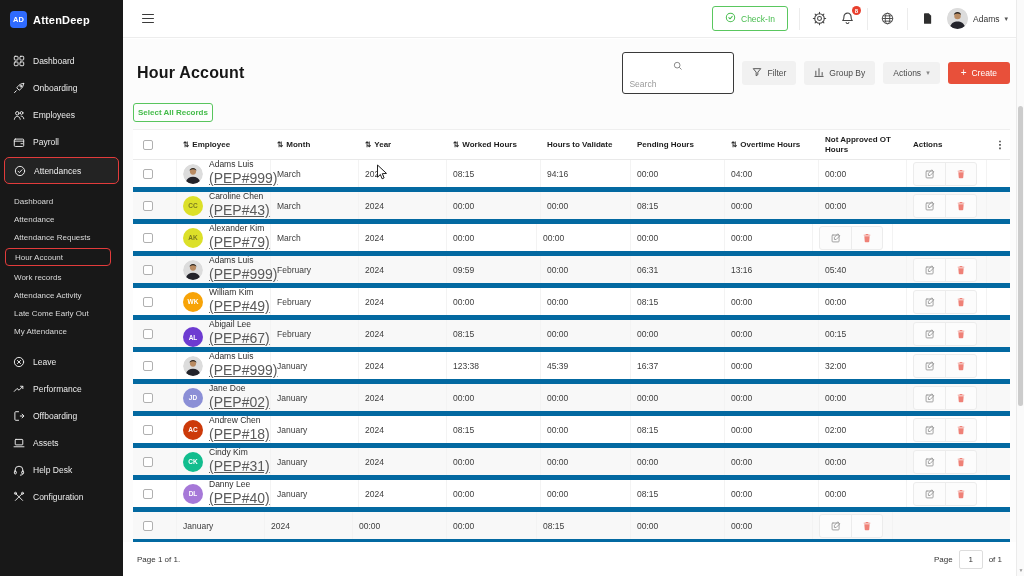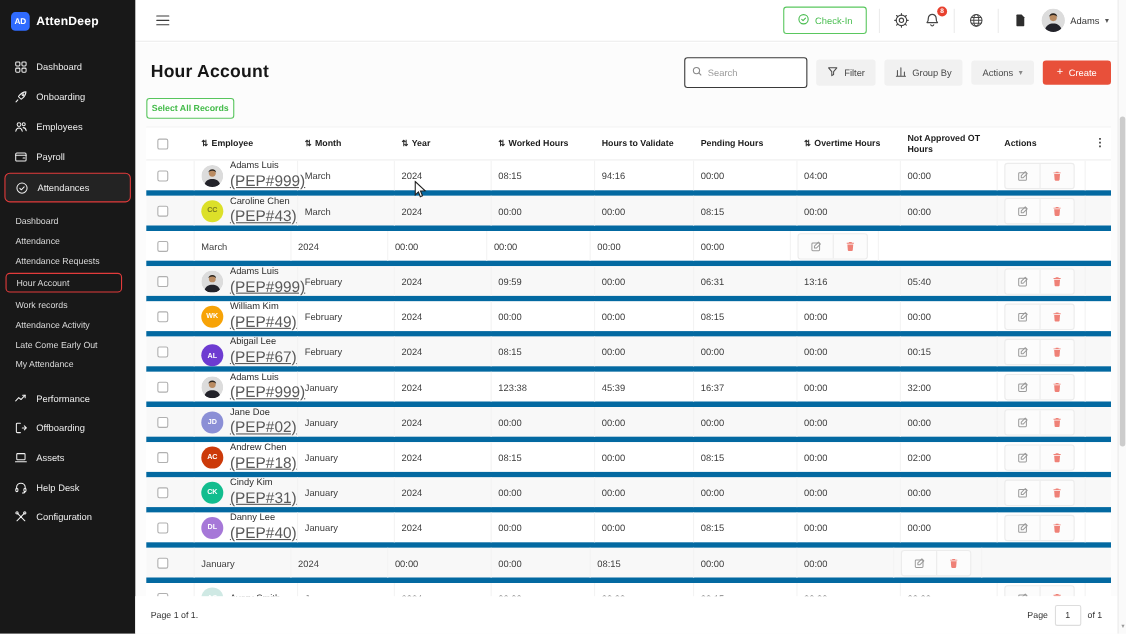--- a/index.html
+++ b/index.html
@@ -33,21 +33,21 @@
   .user-chip{display:flex;align-items:center;gap:5px;cursor:pointer;}
   .avatar-sm{width:21px;height:21px;border-radius:50%;overflow:hidden;background:#ddd;flex:none;}
   .user-name{font-size:8.5px;color:#333;}
   .caret{font-size:7px;color:#555;}
   
   .main{position:absolute;left:123px;right:0;top:39px;bottom:0;background:#fcfcfc;}
   .title-row{display:flex;align-items:center;justify-content:space-between;padding:13px 14px 7px;}
   .page-title{font-size:16px;font-weight:bold;color:#161616;letter-spacing:.2px;}
   .controls{display:flex;align-items:center;gap:8px;}
   .search-box{display:flex;align-items:center;gap:4px;border:1.5px solid #3a3a3a;border-radius:3px;background:#fff;
-    padding:4px 6px;width:112px;}
+    padding:4px 6px;width:112px;flex-direction:column;}
   .search-box input{border:0;outline:0;font-size:8.5px;width:100%;font-family:inherit;color:#333;}
   .search-box input::placeholder{color:#9a9a9a;}
   .btn{display:flex;align-items:center;gap:5px;background:#f1f1f1;color:#4a4a4a;font-size:8.5px;padding:6px 10px;
     border-radius:3px;cursor:pointer;border:0;font-family:inherit;}
   .btn .caret{color:#888;}
   .btn-create{background:#e8503a;color:#fff;padding:6px 13px;}
   .btn-create .plus{font-size:10px;line-height:1;}
   .select-all{display:inline-flex;margin:2px 0 7px 10px;border:1px solid #58c55d;color:#43bb49;font-size:8px;
     font-weight:bold;padding:4px 4px;border-radius:3px;background:#fdfefd;cursor:pointer;}
   
@@ -151,20 +151,29 @@
       <div class="sub-item sub-active">Hour Account</div>
       <div class="sub-item">Work records</div>
       <div class="sub-item">Attendance Activity</div>
       <div class="sub-item">Late Come Early Out</div>
       <div class="sub-item">My Attendance</div>
     </div>
   <div class="nav" id="nav-lower" style="margin-top:6px;">
       <div class="nav-item">
         <span class="ico">
           <svg viewBox="0 0 14 14" width="12" height="12" fill="none" stroke="#f0f0f0" stroke-width="1.1" stroke-linecap="round" stroke-linejoin="round">
+            <circle cx="7" cy="7" r="5.4"></circle>
+            <path d="M5.2 5.2l3.6 3.6M8.8 5.2l-3.6 3.6"></path>
+          </svg>
+        </span>
+        <span class="nav-label">Leave</span>
+      </div>
+      <div class="nav-item">
+        <span class="ico">
+          <svg viewBox="0 0 14 14" width="12" height="12" fill="none" stroke="#f0f0f0" stroke-width="1.1" stroke-linecap="round" stroke-linejoin="round">
             <path d="M1.5 9.8l3.2-3.4 2.4 2 4.4-4.6"></path>
             <path d="M8.8 3.8h2.7v2.7"></path>
           </svg>
         </span>
         <span class="nav-label">Performance</span>
       </div>
       <div class="nav-item">
         <span class="ico">
           <svg viewBox="0 0 14 14" width="12" height="12" fill="none" stroke="#f0f0f0" stroke-width="1.1" stroke-linecap="round" stroke-linejoin="round">
             <path d="M6.5 2H3.2a1 1 0 0 0-1 1v8a1 1 0 0 0 1 1h3.3"></path>
@@ -413,20 +422,27 @@
                   <path d="M2.8 3.9h6.4l-.5 6.3a1 1 0 0 1-1 .9H4.3a1 1 0 0 1-1-.9z"></path>
                 </svg>
               </div>
             </div>
           </div>
           <div class="td c-kebab"></div>
         </div>
         <div class="tr">
           <div class="td c-cb" style="width: 44px;">
             <div class="cb"></div>
+          </div>
+          <div class="td c-emp" style="width: 94px;">
+            <span class="avatar" style="background: rgb(220, 224, 41); color: rgb(122, 123, 32);">AK</span>
+            <div>
+              <div class="name">Alexander Kim</div>
+              <div class="pep">(PEP#79)</div>
+            </div>
           </div>
           <div class="td" style="width: 88px;">March</div>
           <div class="td" style="width: 88px;">2024</div>
           <div class="td" style="width: 90px;">00:00</div>
           <div class="td" style="width: 94px;">00:00</div>
           <div class="td" style="width: 94px;">00:00</div>
           <div class="td" style="width: 88px;">00:00</div>
           <div class="td" style="width: 80px;">
             <div class="action-group">
               <div class="action-btn">

